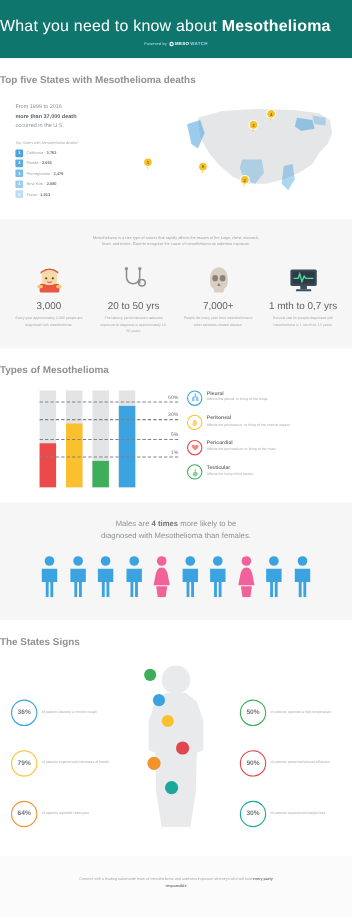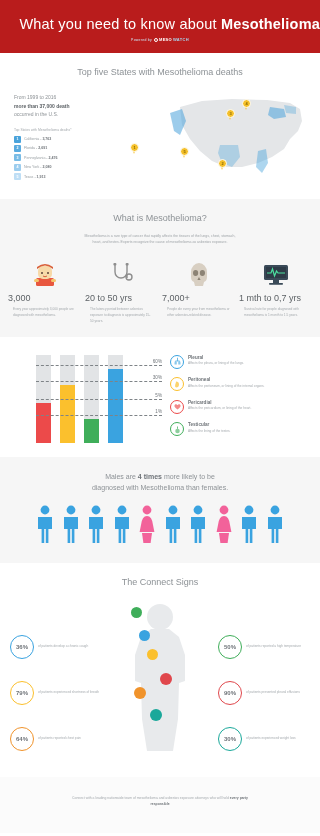--- a/index.html
+++ b/index.html
@@ -7,23 +7,23 @@
     width: 320px;
     font-family: "Liberation Sans", sans-serif;
     background: #ffffff;
     color: #6f7479;
     -webkit-font-smoothing: antialiased;
   }
   .page { width: 320px; overflow: hidden; }
 
   
   .header {
-    background: #b91c1c;
+    background: #0f766e;
     padding: 16px 0 11px;
-    text-align: right;
+    text-align: left;
   }
   .header h1 {
     font-size: 14.5px;
     font-weight: 300;
     color: #ffffff;
     letter-spacing: .2px;
   }
   .header h1 b { font-weight: bold; }
   .powered {
     margin-top: 5px;
@@ -42,23 +42,22 @@
   .powered .ring {
     width: 4px; height: 4px; border-radius: 50%;
     border: .6px solid #ffffff; display:inline-block;
   }
 
   
   .sec { padding: 14px 0 12px; }
   .sec.white { background: #ffffff; }
   .sec.grey  { background: #f6f6f6; }
   .sec-title {
-    text-align: center;
     font-size: 9px;
-    font-weight: 400;
+    font-weight: 700;
     color: #8d9296;
     margin-bottom: 10px;
   }
   .sec-sub {
     text-align: center;
     font-size: 3.5px;
     line-height: 1.75;
     color: #9fa4a8;
     max-width: 160px;
     margin: 0 auto 10px;
@@ -95,21 +94,21 @@
   .pin-tail {
     position: absolute; left: 3.1px; top: 7.6px;
     width: 0; height: 0;
     border-left: 1.6px solid transparent;
     border-right: 1.6px solid transparent;
     border-top: 3.4px solid #f5c02a;
   }
 
   
   .facts { display: flex; padding: 0 6px; }
-  .fact { flex: 1; padding: 0 2px; }
+  .fact { flex: 1; text-align: center; padding: 0 2px; }
   .fact-icon { height: 32px; display: flex; align-items: flex-end; justify-content: center; margin-bottom: 6px; }
   .fact-num { font-size: 9px; color: #5d6266; font-weight: normal; margin-bottom: 4px; }
   .fact-desc { font-size: 3.2px; line-height: 1.8; color: #a5aaae; padding: 0 5px; }
 
   
   .types-row { display: flex; padding: 0 12px; align-items: flex-start; }
   .bars {
     width: 150px; height: 92px; position: relative;
     display: flex; align-items: flex-end; gap: 9px; padding-left: 24px;
   }
@@ -250,21 +249,20 @@
             <div class="pin" style="left: 58px; top: 60px;">
               <span class="pin-tail"></span>
               <span class="pin-badge">5</span>
             </div>
           </div>
       </div>
     </div>
   </div>
 
   <div class="sec grey">
-    <div class="sec-title">What is Mesothelioma?</div>
     <div class="sec-sub">Mesothelioma is a rare type of cancer that rapidly affects the tissues of the lungs, chest, stomach, heart, and testes. Experts recognize the cause of mesothelioma as asbestos exposure.</div>
     <div class="facts" id="facts-row">
         <div class="fact">
           <div class="fact-icon">
             <svg width="26" height="26" viewBox="0 0 26 26">
               <rect x="4" y="17" width="18" height="8" rx="1.5" fill="#e8573f"></rect>
               <rect x="2" y="18" width="5" height="3" rx="1.5" fill="#f5c56a"></rect>
               <rect x="19" y="18" width="5" height="3" rx="1.5" fill="#f5c56a"></rect>
               <rect x="6" y="5" width="14" height="13" rx="5" fill="#f7d9a8"></rect>
               <path d="M5,8 q8,-7 16,0 v-2 q-8,-6 -16,0z" fill="#d9603a"></path>
@@ -311,20 +309,21 @@
               <rect x="7" y="22" width="14" height="1.8" rx=".8" fill="#3a4a58"></rect>
             </svg>
           </div>
           <div class="fact-num">1 mth to 0,7 yrs</div>
           <div class="fact-desc">Survival rate for people diagnosed with mesothelioma is 1 month to 1.5 years.</div>
         </div>
       </div>
   </div>
 
   <div class="sec white">
+    <div class="sec-title">Types of Mesothelioma</div>
     <div class="types-row">
       <div class="bars" id="bars">
           <div class="bar-track">
             <div class="bar-fill" style="height:40px;background:#ec4a4a"></div>
           </div>
           <div class="bar-track">
             <div class="bar-fill" style="height:58px;background:#fbc02d"></div>
           </div>
           <div class="bar-track">
             <div class="bar-fill" style="height:24px;background:#3fae5a"></div>
@@ -438,21 +437,21 @@
             <path d="M4,12 h14 v12 h-3.6 v14 h-2.6 v-14 h-1.6 v14 h-2.6 v-14 h-3.6z" fill="#3aa3e0"></path>
           </svg></span>
         <span><svg width="22" height="38" viewBox="0 0 22 38">
             <circle cx="11" cy="5" r="4.4" fill="#3aa3e0"></circle>
             <path d="M4,12 h14 v12 h-3.6 v14 h-2.6 v-14 h-1.6 v14 h-2.6 v-14 h-3.6z" fill="#3aa3e0"></path>
           </svg></span>
       </div>
   </div>
 
   <div class="sec white" style="padding-bottom:4px">
-    <div class="sec-title">The Connect Signs</div>
+    <div class="sec-title">The States Signs</div>
     <div class="warn-wrap">
       <div class="warn-col" id="warn-left">
           <div class="warn-item">
             <div class="warn-circle" style="border-color:#3aa3e0">36%</div>
             <div class="warn-desc">of patients develop a chronic cough</div>
           </div>
           <div class="warn-item">
             <div class="warn-circle" style="border-color:#fbc02d">79%</div>
             <div class="warn-desc">of patients experienced shortness of breath</div>
           </div>

